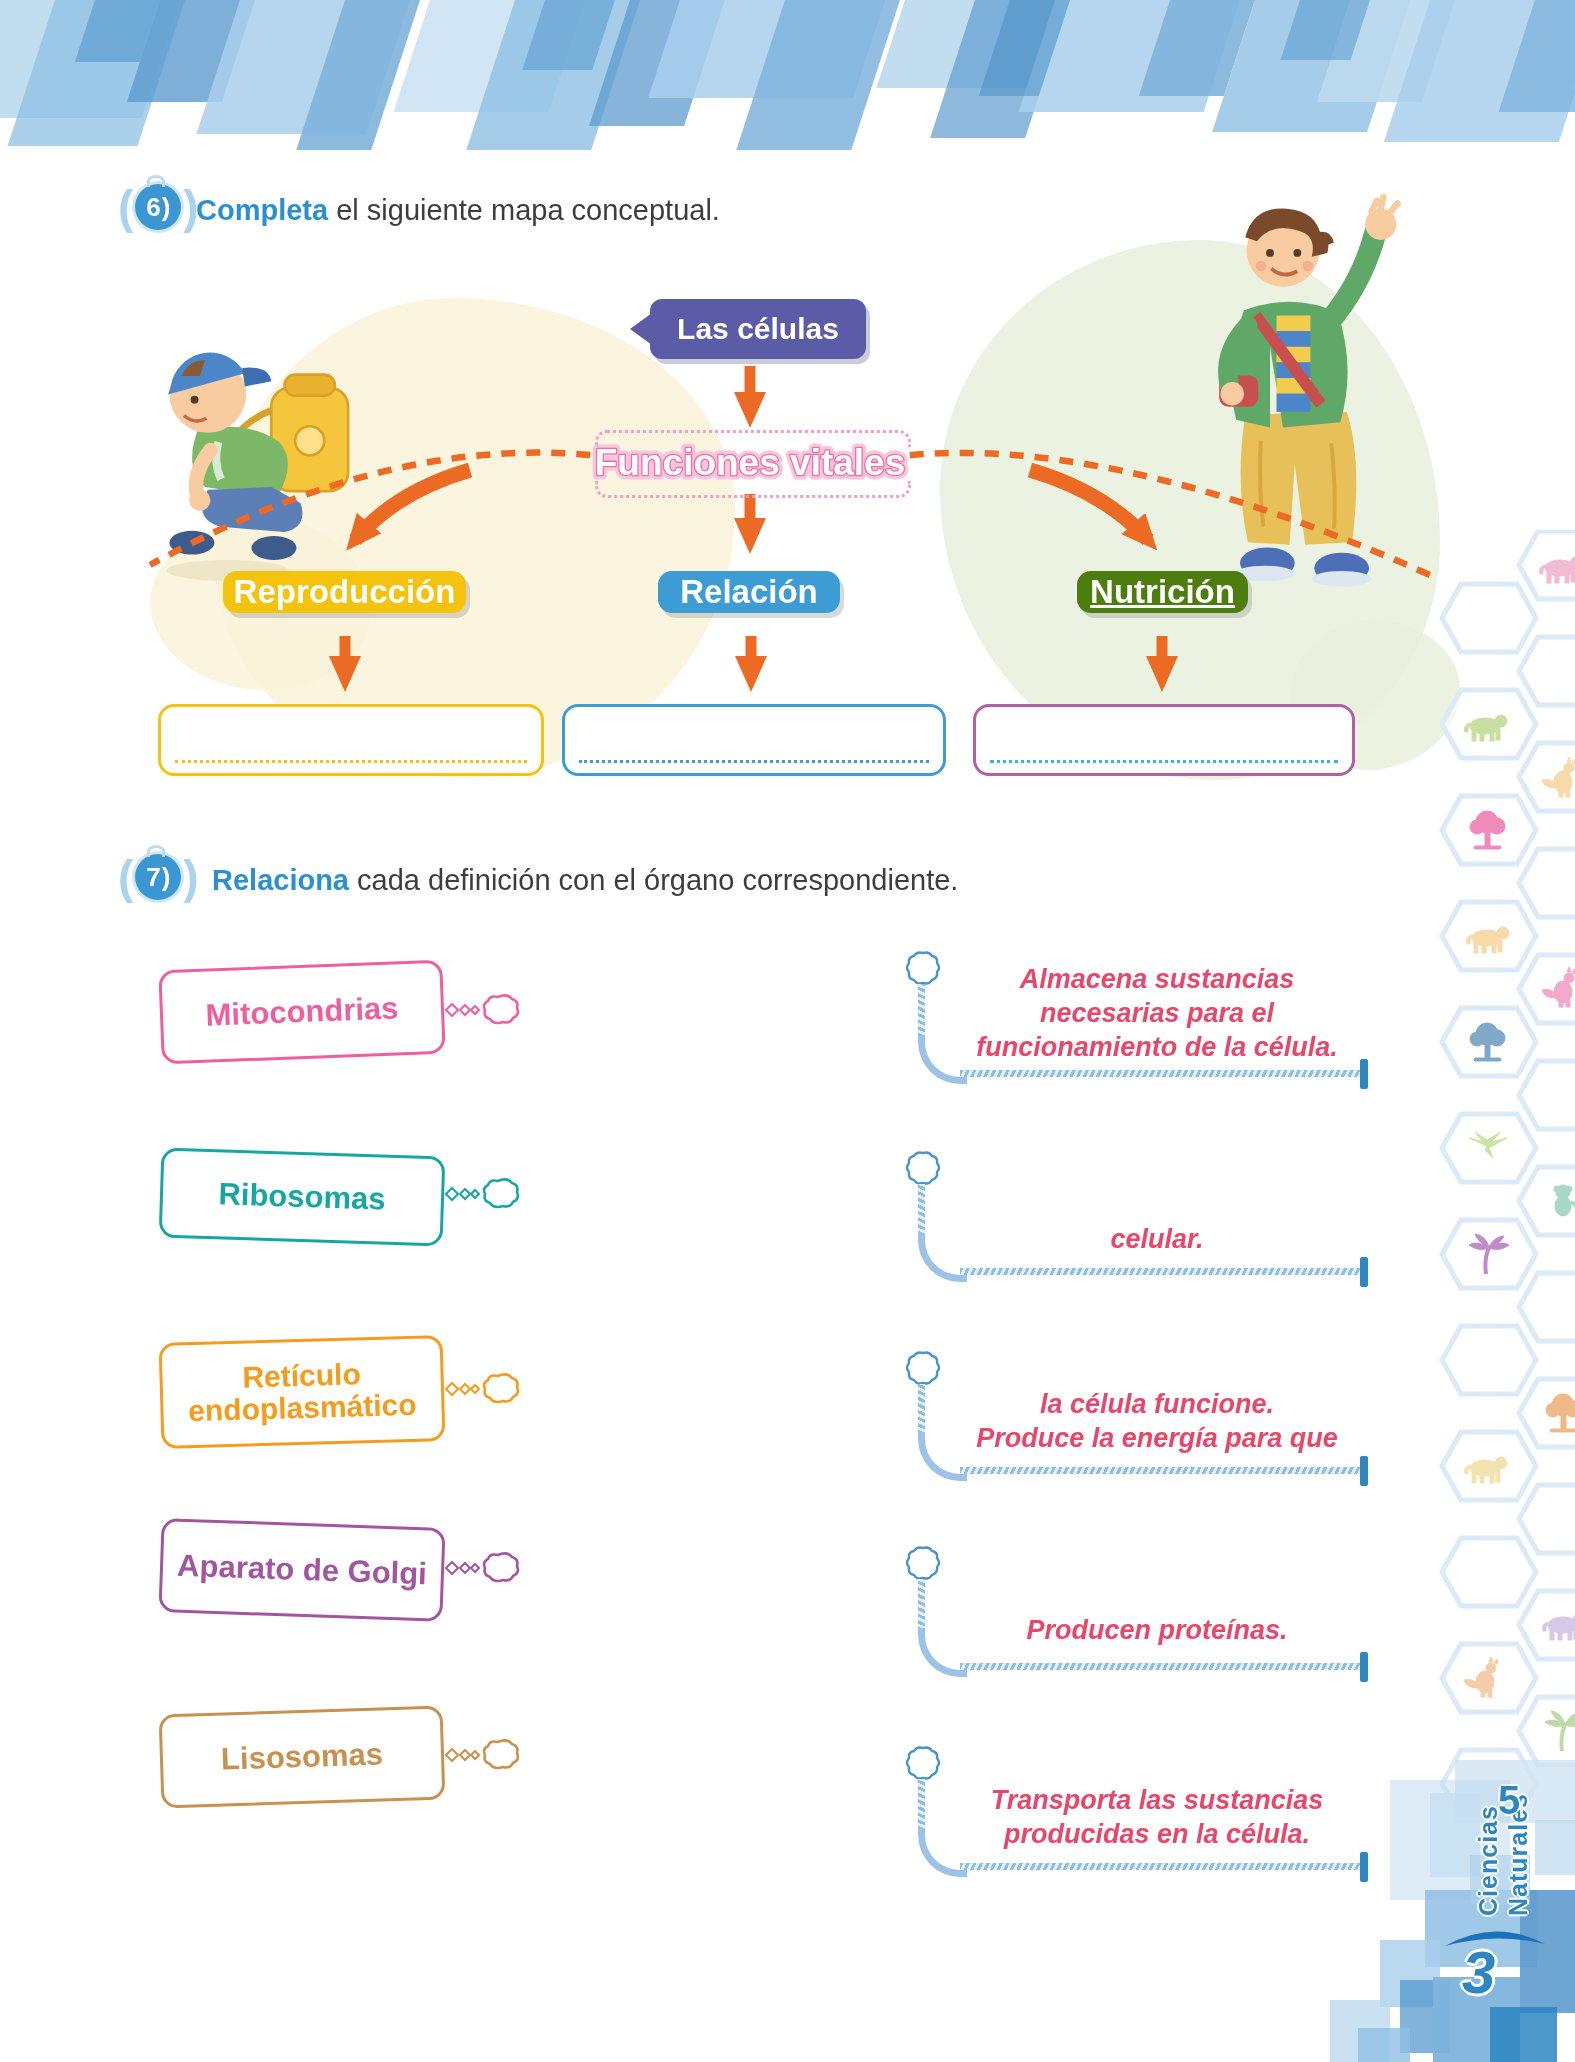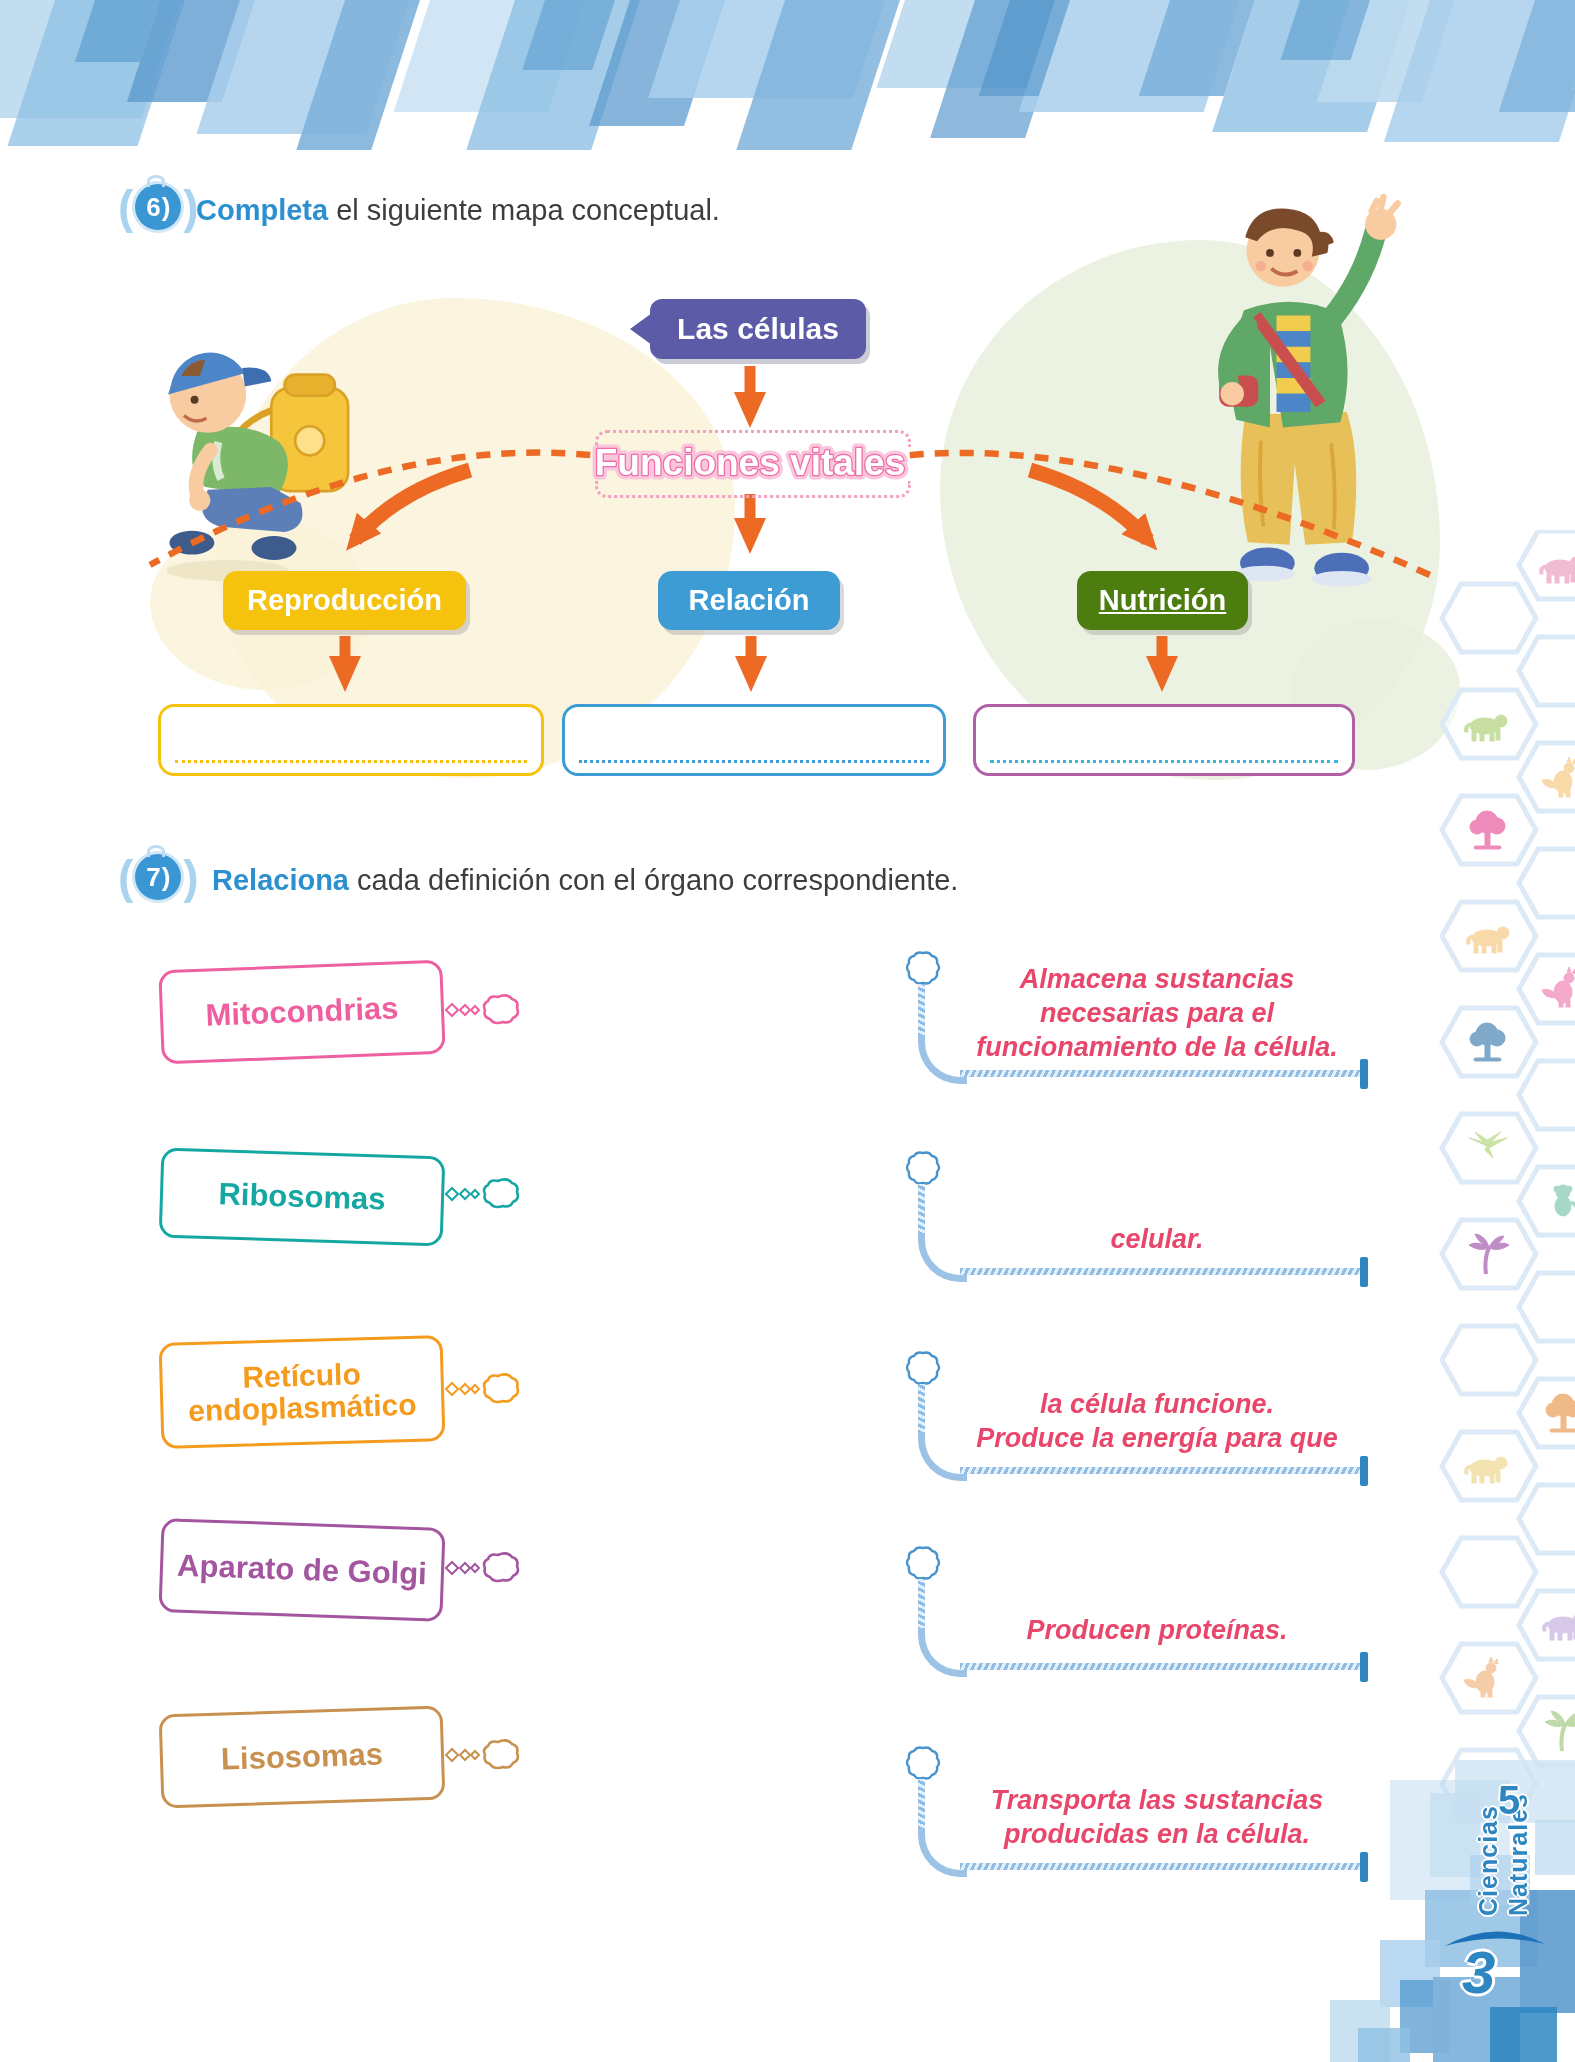--- a/index.html
+++ b/index.html
@@ -29,21 +29,21 @@
             align-items:center;justify-content:center;box-shadow:4px 5px 0 rgba(110,110,140,.35);}
   .root-box::before{content:"";position:absolute;left:-20px;top:14px;width:0;height:0;
             border-right:22px solid #5B5BA8;border-top:16px solid transparent;border-bottom:16px solid transparent;}
   .fv-wrap{position:absolute;left:575px;top:428px;width:350px;height:70px;}
   .fv-dots-top{position:absolute;left:20px;top:2px;width:310px;height:14px;
             border-top:3px dotted #F3A0C4;border-left:3px dotted #F3A0C4;border-right:3px dotted #F3A0C4;
             border-radius:12px 12px 0 0;}
   .fv-dots-bottom{position:absolute;left:20px;bottom:0px;width:310px;height:14px;
             border-bottom:3px dotted #F3A0C4;border-left:3px dotted #F3A0C4;border-right:3px dotted #F3A0C4;
             border-radius:0 0 12px 12px;}
-  .branch-box{position:absolute;height:59px;border-radius:14px;color:#fff;font-size:29px;font-weight:bold;
+  .branch-box{position:absolute;height:42px;border-radius:14px;color:#fff;font-size:33px;font-weight:bold;
             display:flex;align-items:center;justify-content:center;box-shadow:4px 5px 0 rgba(130,130,130,.30);}
   .b1{left:223px;top:571px;width:243px;background:#F5C30D;}
   .b2{left:658px;top:571px;width:182px;background:#3E9CD5;}
   .b3{left:1077px;top:571px;width:171px;background:#4d7c0f;text-decoration:underline;}
   .answer-box{position:absolute;top:704px;height:66px;background:#fff;border-radius:16px;}
   .a1{left:158px;width:380px;border:3.5px solid #F5C30D;}
   .a2{left:562px;width:378px;border:3.5px solid #3E9CD5;}
   .a3{left:973px;width:376px;border:3.5px solid #B160A8;}
   .answer-line{position:absolute;left:14px;right:14px;bottom:10px;height:0;}
   .a1 .answer-line{border-top:3px dotted #F5C30D;}

